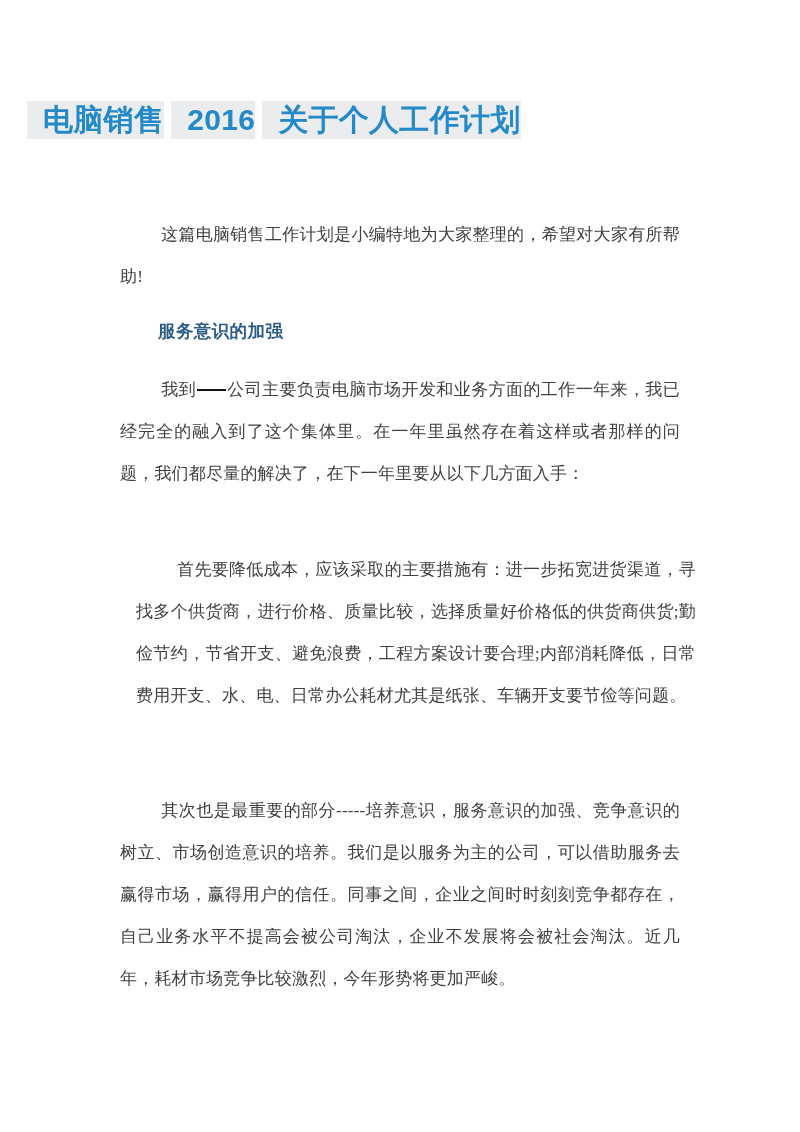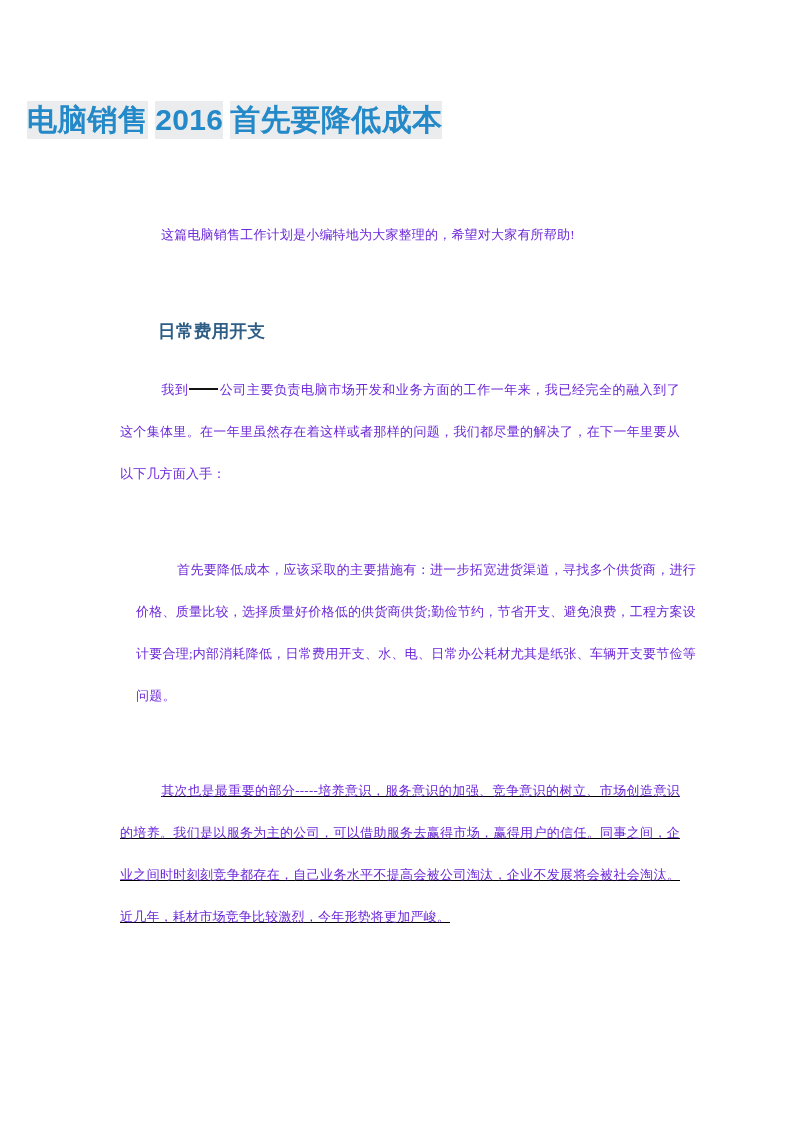--- a/index.html
+++ b/index.html
@@ -41,36 +41,36 @@
     font-family: "Liberation Sans", "DejaVu Sans", sans-serif;
     font-size: 30px;
     font-weight: bold;
     line-height: 1.55;
     color: #2389c8;
     letter-spacing: 0.3px;
     white-space: nowrap;
   }
   .doc-title .hl {
     background-color: #ebeced;
-    padding: 2px 0 3px 0;
+    padding: 2px 0 3px 16px;
   }
   .doc-title .gap {
     display: inline-block;
     width: 7px;
   }
 
   
   .para {
     margin: 0;
-    font-size: 13px;
+    font-size: 17px;
     line-height: 42px;
     text-align: justify;
     text-justify: inter-ideograph;
     letter-spacing: 0.2px;
-    color: #6d28d9;
+    color: #404040;
     font-family: "Liberation Serif", "DejaVu Serif", serif;
   }
   .para .indent {
     display: inline-block;
     width: 41px;
   }
   .para .blank-line {
     display: inline-block;
     border-bottom: 2px solid #131313;
     width: 29px;
@@ -92,39 +92,39 @@
     display: inline-block;
     width: 38px;
   }
 
   
   .blk { position: absolute; left: 0; width: 560px; }
   #blk-intro    { top: 214px; }
   #blk-sub1     { top: 310px; }
   #blk-p1       { top: 369px; }
   #blk-p2       { top: 549px; margin-left: 16px; }
-  #blk-p3       { top: 770px; text-decoration: underline; }
+  #blk-p3       { top: 790px; }
 </style>
 </head>
 <body>
 
 <div class="page">
 
   <h1 class="doc-title">
-    <span class="hl">电脑销售</span><span class="gap"></span><span class="hl">2016</span><span class="gap"></span><span class="hl">首先要降低成本</span>
+    <span class="hl">电脑销售</span><span class="gap"></span><span class="hl">2016</span><span class="gap"></span><span class="hl">关于个人工作计划</span>
   </h1>
 
   <div class="content">
 
     <div class="blk" id="blk-intro">
       <p class="para"><span class="indent"></span><span>这篇电脑销售工作计划是小编特地为大家整理的，希望对大家有所帮助!</span></p>
     </div>
 
     <div class="blk" id="blk-sub1">
-      <p class="sub-heading"><span class="indent"></span><span>日常费用开支</span></p>
+      <p class="sub-heading"><span class="indent"></span><span>服务意识的加强</span></p>
     </div>
 
     <div class="blk" id="blk-p1">
       <p class="para"><span class="indent"></span><span>我到</span><span class="blank-line"></span><span>公司主要负责电脑市场开发和业务方面的工作一年来，我已经完全的融入到了这个集体里。在一年里虽然存在着这样或者那样的问题，我们都尽量的解决了，在下一年里要从以下几方面入手：</span></p>
     </div>
 
     <div class="blk" id="blk-p2">
       <p class="para"><span class="indent"></span><span>首先要降低成本，应该采取的主要措施有：进一步拓宽进货渠道，寻找多个供货商，进行价格、质量比较，选择质量好价格低的供货商供货;勤俭节约，节省开支、避免浪费，工程方案设计要合理;内部消耗降低，日常费用开支、水、电、日常办公耗材尤其是纸张、车辆开支要节俭等问题。</span></p>
     </div>
 

